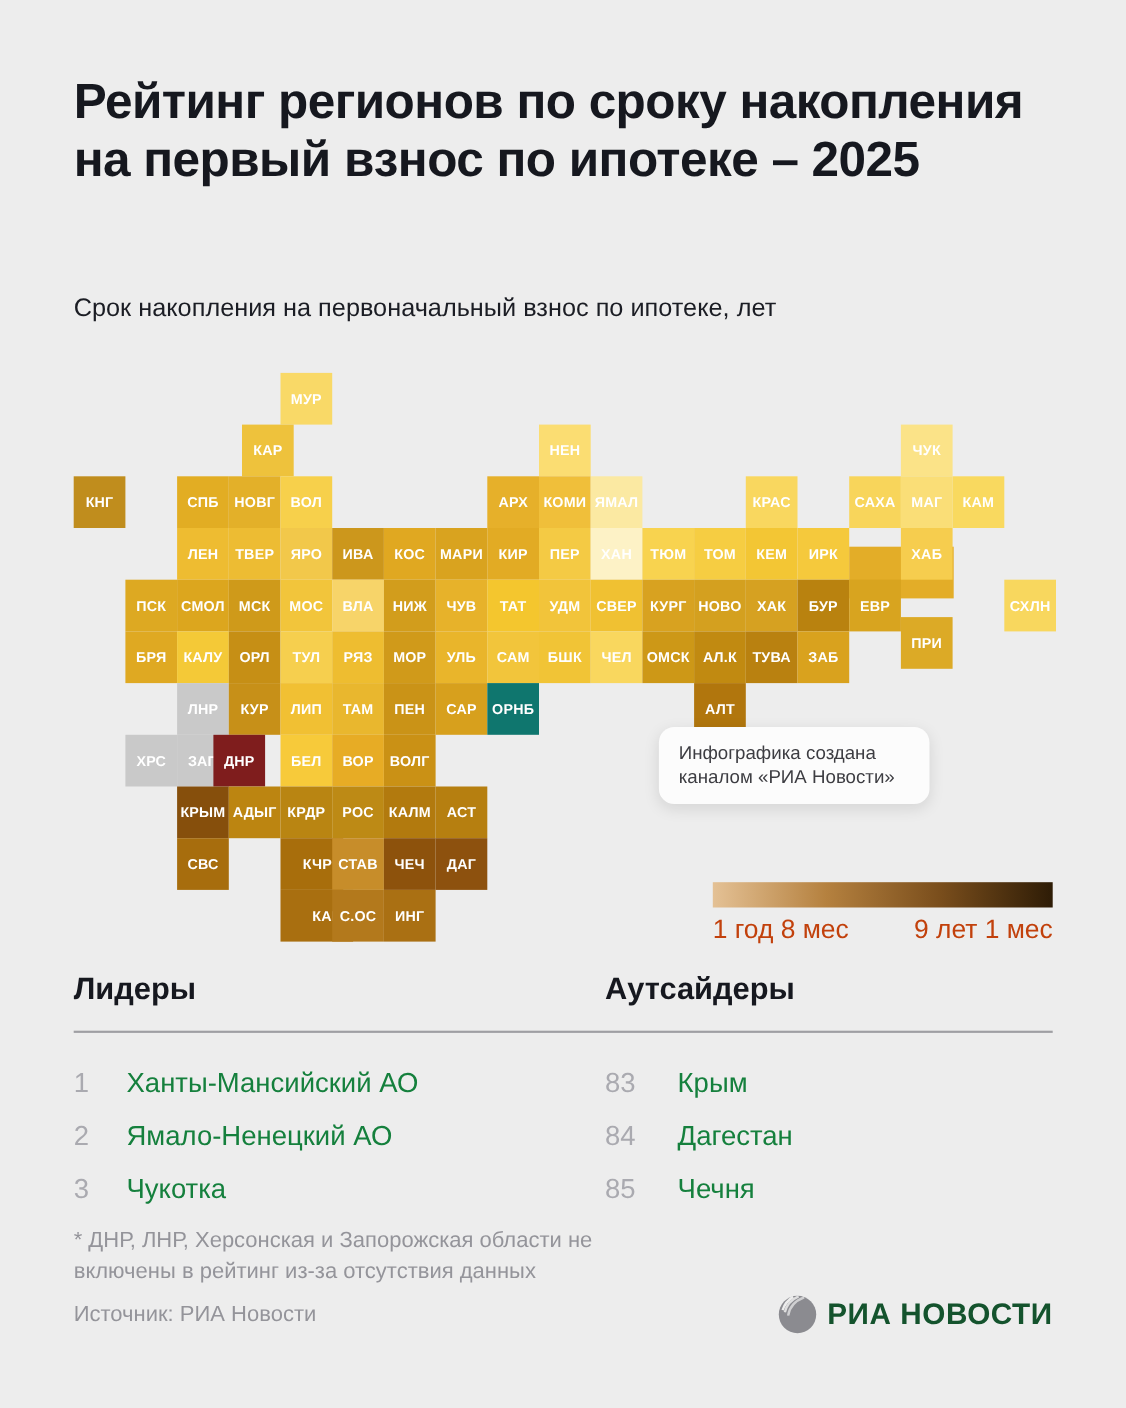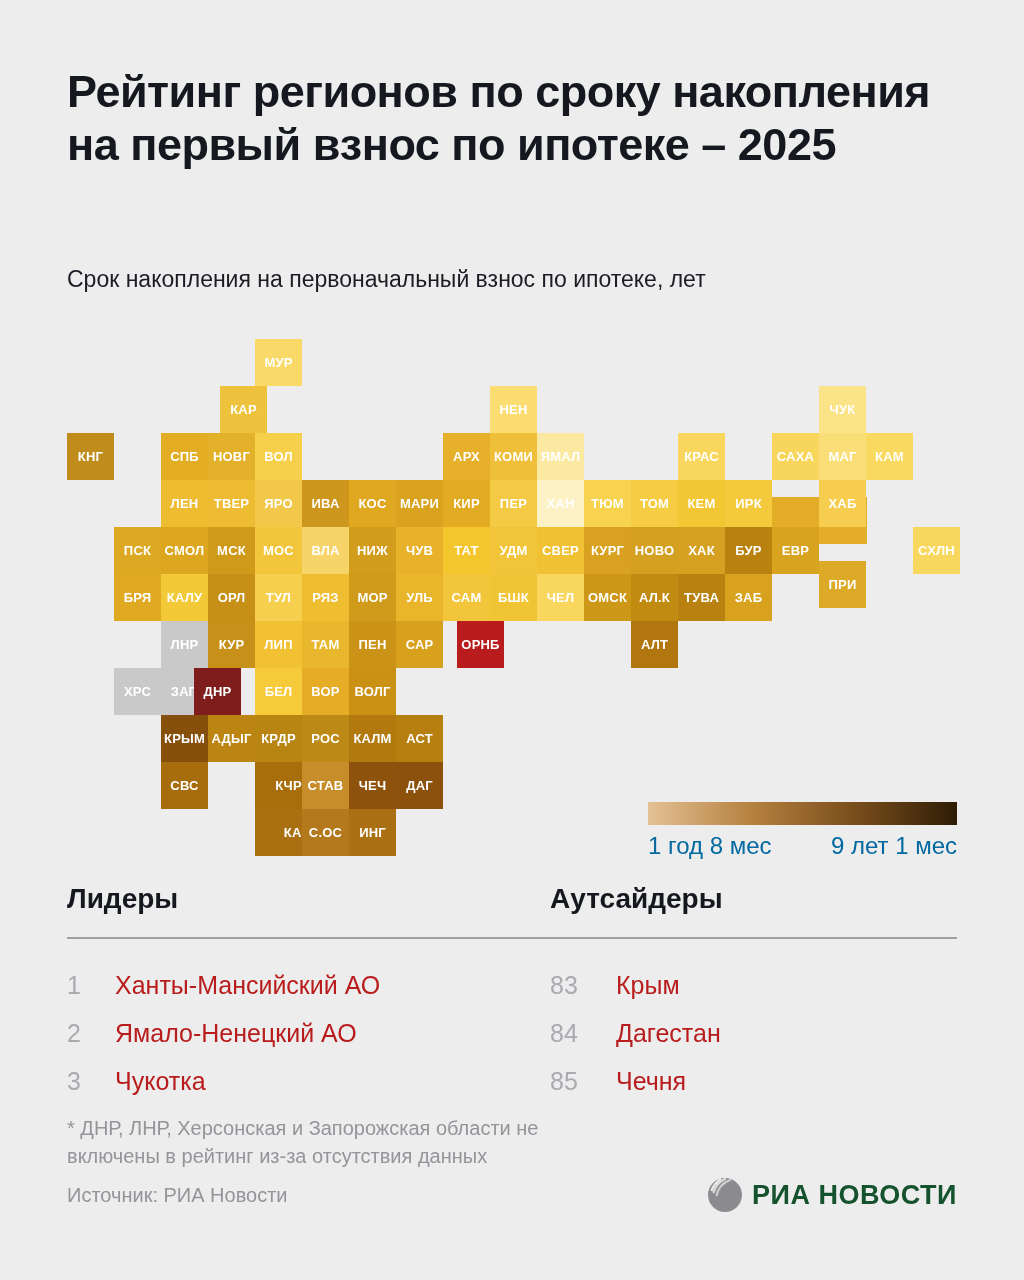--- a/index.html
+++ b/index.html
@@ -31,38 +31,38 @@
     box-sizing:border-box;background:#fcfcfc;border-radius:14px;
     box-shadow:0 4px 14px rgba(0,0,0,0.10);
     padding:13px 18px;font-size:17px;line-height:1.32;color:#3d3d42;
   }
   .legend-bar{
     position:absolute;left:648px;top:802px;width:309px;height:23px;
   }
   .legend-labels{
     position:absolute;left:648px;top:832px;width:309px;
     display:flex;justify-content:space-between;
-    font-size:24px;color:#0369a1;
+    font-size:24px;color:#c2410c;
   }
   .list-header{
     position:absolute;top:883px;
     font-size:28px;font-weight:700;color:#16181f;
   }
   .list-header.left{left:67px;}
   .list-header.right{left:550px;}
   .lists-divider{
     position:absolute;left:67px;top:937px;width:890px;height:2px;background:#9f9fa3;
   }
   .rank-list{position:absolute;top:961px;}
   .rank-list.left{left:67px;}
   .rank-list.right{left:550px;}
   .rank-row{display:flex;height:48px;line-height:48px;font-size:25px;}
   .rank-row .rank{color:#aaaab0;flex:0 0 48px;}
   .rank-list.right .rank-row .rank{flex:0 0 66px;}
-  .rank-row .name{color:#b91c1c;white-space:nowrap;}
+  .rank-row .name{color:#15803d;white-space:nowrap;}
   .footnote{
     position:absolute;left:67px;top:1114px;width:560px;
     font-size:20px;line-height:1.42;color:#94949a;
   }
   .source{
     position:absolute;left:67px;top:1184px;
     font-size:20px;color:#94949a;
   }
   .logo{
     position:absolute;right:67px;top:1177px;
@@ -140,21 +140,21 @@
       <div class="tile" style="left: 564px; top: 235px; background: rgb(193, 138, 17);">АЛ.К</div>
       <div class="tile" style="left: 611px; top: 235px; background: rgb(185, 129, 16);">ТУВА</div>
       <div class="tile" style="left: 658px; top: 235px; background: rgb(217, 162, 30);">ЗАБ</div>
       <div class="tile" style="left: 752px; top: 222px; background: rgb(220, 170, 38);">ПРИ</div>
       <div class="tile" style="left: 94px; top: 282px; background: rgb(201, 201, 201);">ЛНР</div>
       <div class="tile" style="left: 141px; top: 282px; background: rgb(199, 144, 24);">КУР</div>
       <div class="tile" style="left: 188px; top: 282px; background: rgb(241, 192, 51);">ЛИП</div>
       <div class="tile" style="left: 235px; top: 282px; background: rgb(233, 183, 46);">ТАМ</div>
       <div class="tile" style="left: 282px; top: 282px; background: rgb(202, 147, 23);">ПЕН</div>
       <div class="tile" style="left: 329px; top: 282px; background: rgb(215, 160, 29);">САР</div>
-      <div class="tile" style="left: 390px; top: 282px; background: #b91c1c;">ОРНБ</div>
+      <div class="tile" style="left: 376px; top: 282px; background: #0f766e;">ОРНБ</div>
       <div class="tile" style="left: 564px; top: 282px; background: rgb(177, 118, 13);">АЛТ</div>
       <div class="tile" style="left: 47px; top: 329px; background: rgb(201, 201, 201);">ХРС</div>
       <div class="tile" style="left: 94px; top: 329px; background: rgb(201, 201, 201);">ЗАП</div>
       <div class="tile" style="left: 127px; top: 329px; background: #7f1d1d;">ДНР</div>
       <div class="tile" style="left: 188px; top: 329px; background: rgb(247, 202, 58);">БЕЛ</div>
       <div class="tile" style="left: 235px; top: 329px; background: rgb(231, 172, 37);">ВОР</div>
       <div class="tile" style="left: 282px; top: 329px; background: rgb(202, 145, 21);">ВОЛГ</div>
       <div class="tile" style="left: 94px; top: 376px; background: rgb(134, 79, 12);">КРЫМ</div>
       <div class="tile" style="left: 141px; top: 376px; background: rgb(188, 133, 17);">АДЫГ</div>
       <div class="tile" style="left: 188px; top: 376px; background: rgb(185, 133, 18);">КРДР</div>
@@ -164,20 +164,21 @@
       <div class="tile" style="left: 94px; top: 423px; background: rgb(167, 109, 13);">СВС</div>
       <div class="tile" style="left: 188px; top: 423px; background: rgb(168, 110, 12); padding-left: 10px;">КЧР</div>
       <div class="tile" style="left: 235px; top: 423px; background: rgb(199, 141, 42);">СТАВ</div>
       <div class="tile" style="left: 282px; top: 423px; background: rgb(141, 82, 12);">ЧЕЧ</div>
       <div class="tile" style="left: 329px; top: 423px; background: rgb(141, 81, 14);">ДАГ</div>
       <div class="tile" style="left: 188px; top: 470px; background: rgb(169, 111, 16); padding-left: 19px;">КАБ</div>
       <div class="tile" style="left: 235px; top: 470px; background: rgb(179, 121, 28);">С.ОС</div>
       <div class="tile" style="left: 282px; top: 470px; background: rgb(170, 112, 19);">ИНГ</div>
     </div>
 
+  <div class="tooltip-card">Инфографика создана каналом «РИА Новости»</div>
 
   <div class="legend-bar" style="background: linear-gradient(90deg, rgb(228, 193, 149), rgb(181, 129, 63), rgb(122, 78, 28), rgb(46, 28, 6));"></div>
   <div class="legend-labels">
     <span>1 год 8 мес</span>
     <span>9 лет 1 мес</span>
   </div>
 
   <div class="list-header left">Лидеры</div>
   <div class="list-header right">Аутсайдеры</div>
   <div class="lists-divider"></div>

